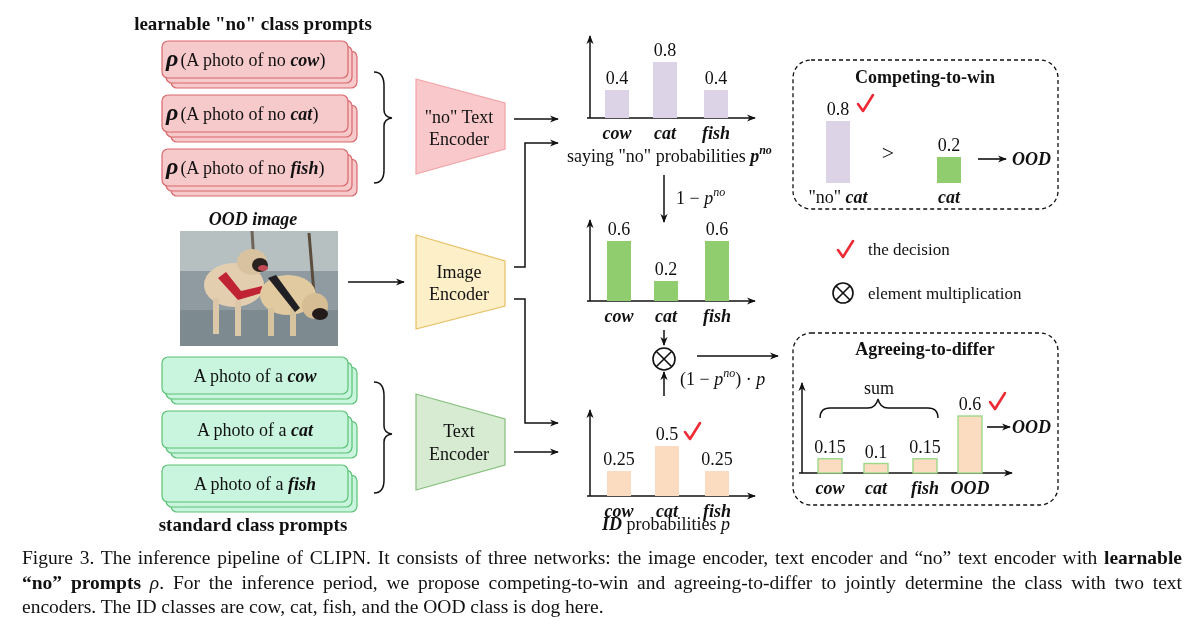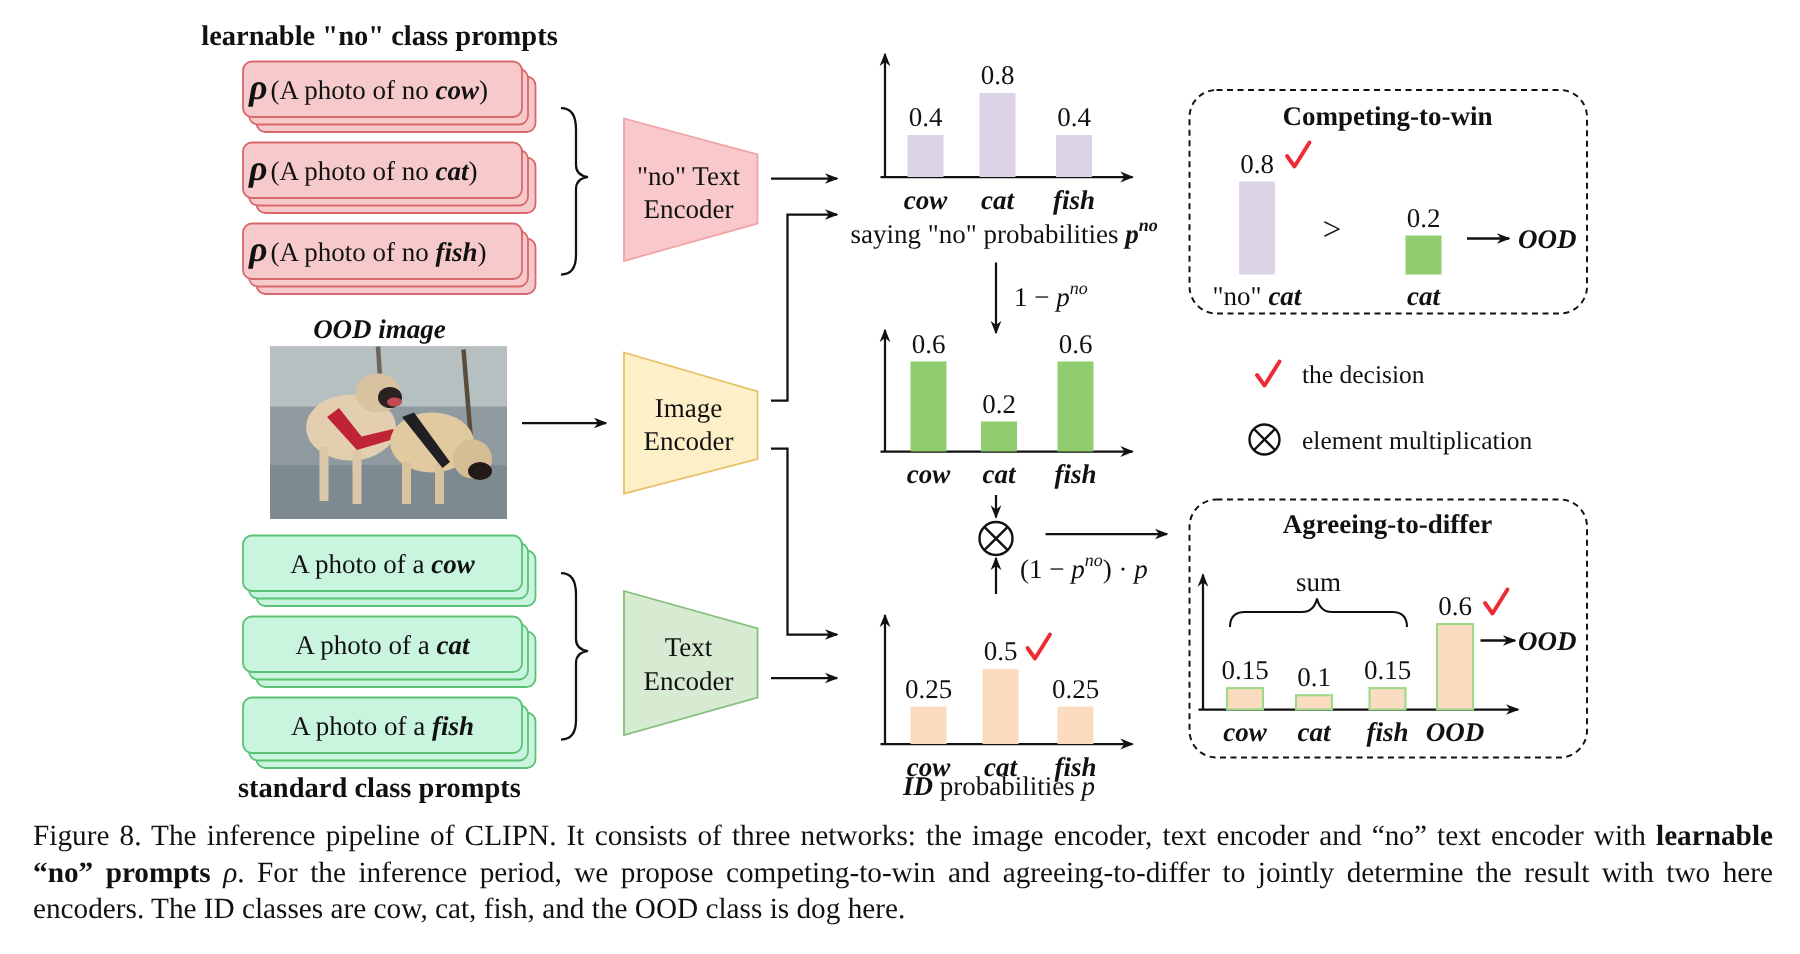--- a/index.html
+++ b/index.html
@@ -221,14 +221,14 @@
       <text x="970" y="494" font-size="18" text-anchor="middle" font-style="italic" font-weight="bold">OOD</text>
       <path d="M990,402 l5,7 l10,-16" fill="none" stroke="#ee2b35" stroke-width="2.6" stroke-linecap="round" stroke-linejoin="round"></path>
     </g>
   <path d="M820,418 Q820,408 830,408 L868,408 Q876,408 878,399 Q880,408 888,408 L928,408 Q938,408 938,418" fill="none" stroke="#111" stroke-width="1.4"></path>
   <text x="879" y="394" text-anchor="middle" font-size="18">sum</text>
   <line x1="987" y1="427" x2="1010" y2="427" stroke="#111" stroke-width="1.6" marker-end="url(#ah)"></line>
   <text x="1012" y="433" font-size="18" class="bi">OOD</text>
 </svg>
 
 <div class="caption">
-  <span>Figure 8. The inference pipeline of CLIPN. It consists of three networks: the image encoder, text encoder and “no” text encoder with </span><b>learnable “no” prompts</b><i> ρ</i><span>. For the inference period, we propose competing-to-win and agreeing-to-differ to jointly determine the result with two here encoders. The ID classes are cow, cat, fish, and the OOD class is dog here.</span>
+  <span>Figure 3. The inference pipeline of CLIPN. It consists of three networks: the image encoder, text encoder and “no” text encoder with </span><b>learnable “no” prompts</b><i> ρ</i><span>. For the inference period, we propose competing-to-win and agreeing-to-differ to jointly determine the class with two text encoders. The ID classes are cow, cat, fish, and the OOD class is dog here.</span>
 </div>
 
 </body></html>

